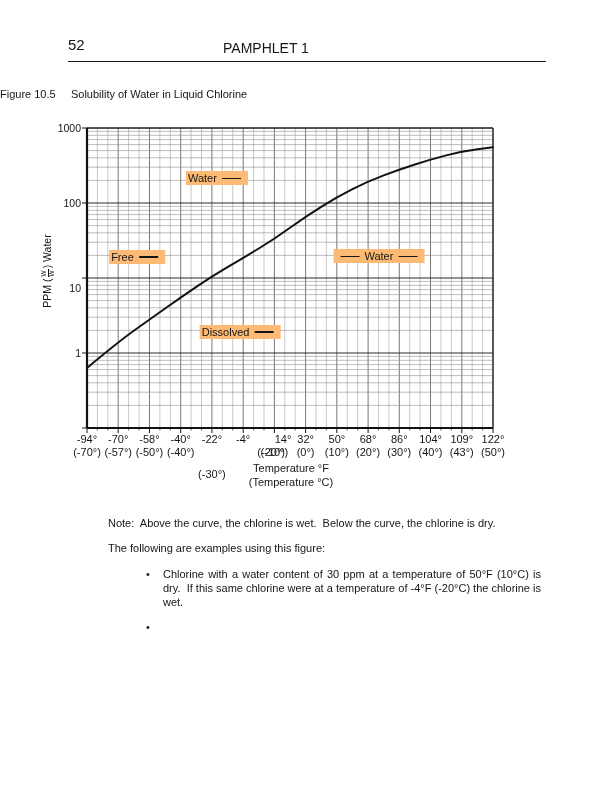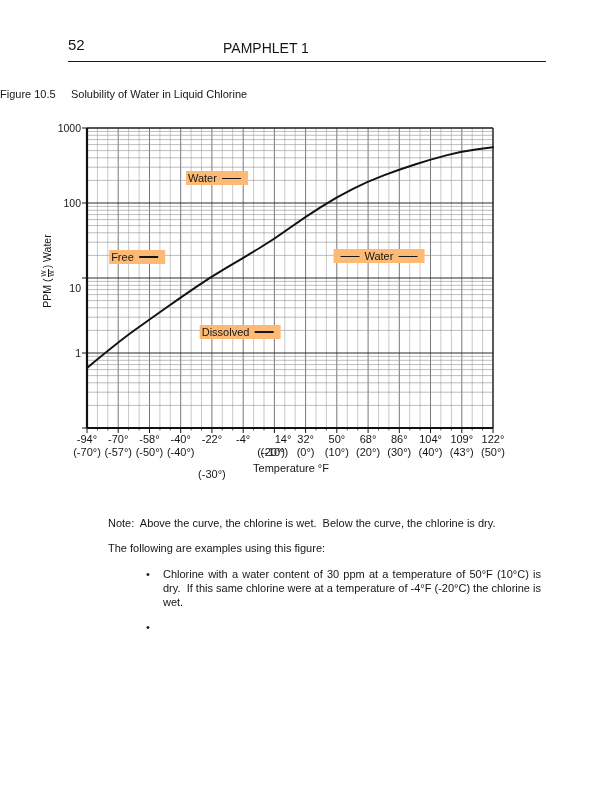--- a/index.html
+++ b/index.html
@@ -177,20 +177,21 @@
         <line x1="-5.0" y1="150.0" x2="0.0" y2="150.0" stroke="#161616" stroke-width="1"></line>
         <line x1="-5.0" y1="225.0" x2="0.0" y2="225.0" stroke="#161616" stroke-width="1"></line>
         <line x1="-5.0" y1="300.0" x2="0.0" y2="300.0" stroke="#161616" stroke-width="1"></line>
         <line x1="0.0" y1="0.0" x2="406.0" y2="0.0" stroke="#1a1a1a" stroke-width="1.5"></line>
         <line x1="406.0" y1="0.0" x2="406.0" y2="300.0" stroke="#1a1a1a" stroke-width="1.2"></line>
         <line x1="0.0" y1="0.0" x2="0.0" y2="300.0" stroke="#111111" stroke-width="2.2"></line>
         <line x1="0.0" y1="300.0" x2="406.0" y2="300.0" stroke="#111111" stroke-width="2.2"></line>
         <path d="M0.0,240.0 Q31.2,214.0 46.8,202.8 Q62.5,191.5 78.1,180.5 Q93.7,169.5 109.3,158.9 Q124.9,148.4 140.5,139.2 Q156.2,130.0 171.8,120.5 Q187.4,111.1 203.0,99.8 Q218.6,88.5 234.2,78.8 Q249.8,69.1 265.5,61.2 Q281.1,53.2 296.7,47.4 Q312.3,41.5 327.9,36.5 Q343.5,31.5 359.2,27.4 Q374.8,23.2 390.4,21.2 L406.0,19.2" fill="none" stroke="#121212" stroke-width="2" stroke-linecap="round"></path>
       </svg>
     <div class="xaxis-title" id="xaxis-title-f">Temperature °F</div>
+    <div class="xaxis-title" id="xaxis-title-c">(Temperature °C)</div>
   <div class="ytick" style="top: 121.5px;">1000</div>
       <div class="ytick" style="top: 196.5px;">100</div>
       <div class="ytick" style="top: 282px;">10</div>
       <div class="ytick" style="top: 346.5px;">1</div>
       <div class="xtick" style="left: 87px; top: 433px;">-94°</div>
       <div class="xtick" style="left: 118.231px; top: 433px;">-70°</div>
       <div class="xtick" style="left: 149.462px; top: 433px;">-58°</div>
       <div class="xtick" style="left: 180.692px; top: 433px;">-40°</div>
       <div class="xtick" style="left: 211.923px; top: 433px;">-22°</div>
       <div class="xtick" style="left: 243.154px; top: 433px;">-4°</div>

